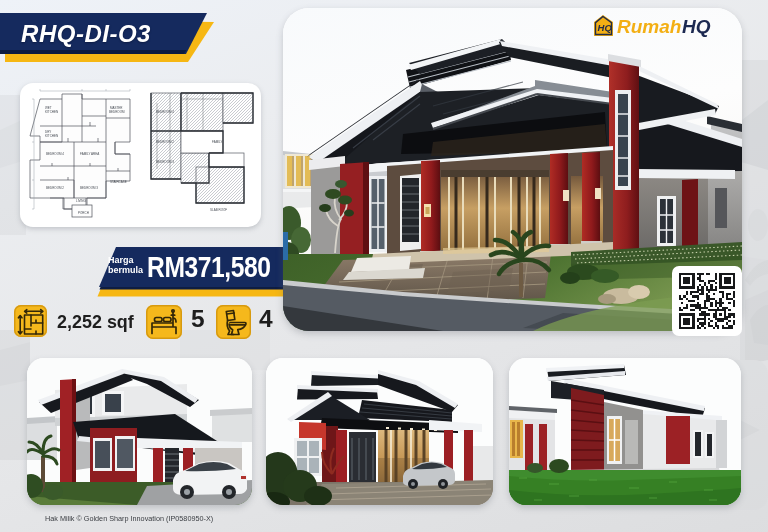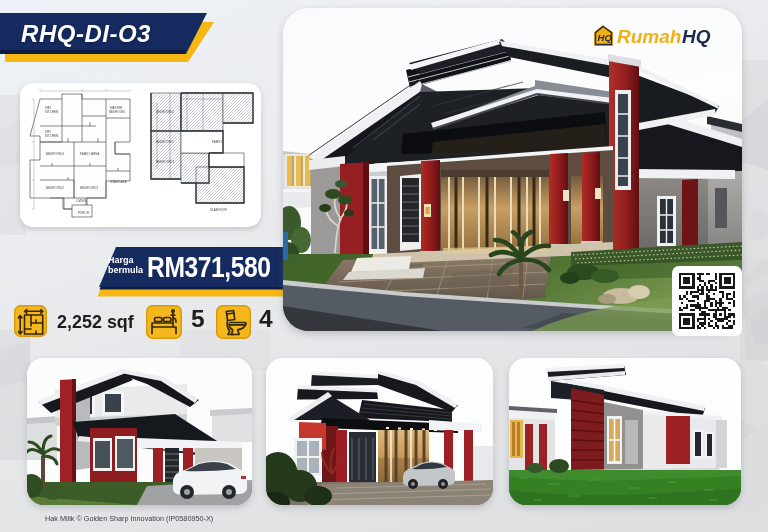--- a/index.html
+++ b/index.html
@@ -368,21 +368,21 @@
           <path d="M238 252 q18,-2 28,10"></path>
           <path d="M238 252 q-16,3 -22,14"></path>
           <path d="M238 250 q4,-18 -8,-26"></path>
         </g>
       </g>
 
       <path d="M250 323 q60,-30 209,-40 l0,40 z" fill="#7c9c52" opacity="0.75"></path>
     </svg>
   </div>
 
-  <div class="abs" style="left:593px;top:24px;width:160px;height:26px;">
+  <div class="abs" style="left:593px;top:14px;width:160px;height:26px;">
     <svg width="150" height="26" viewBox="0 0 150 26">
       <path d="M10 1 L20 8 V22 H1 V8 Z" fill="#f3af14"></path>
       <path d="M10 2.5 L18.5 8.7 V20.5 H2.5 V8.7 Z" fill="none" stroke="#232c46" stroke-width="1.4"></path>
       <g fill="#232c46" font-weight="bold" font-style="italic" font-size="9.5" font-family="Liberation Sans">
         <text x="4.6" y="16.5">HQ</text>
       </g>
       <text x="24" y="19" font-size="19" font-weight="bold" font-style="italic" fill="#f3af14" font-family="Liberation Sans">Rumah</text>
       <text x="89" y="19" font-size="19" font-weight="bold" font-style="italic" fill="#1c2951" font-family="Liberation Sans">HQ</text>
     </svg>
   </div>

